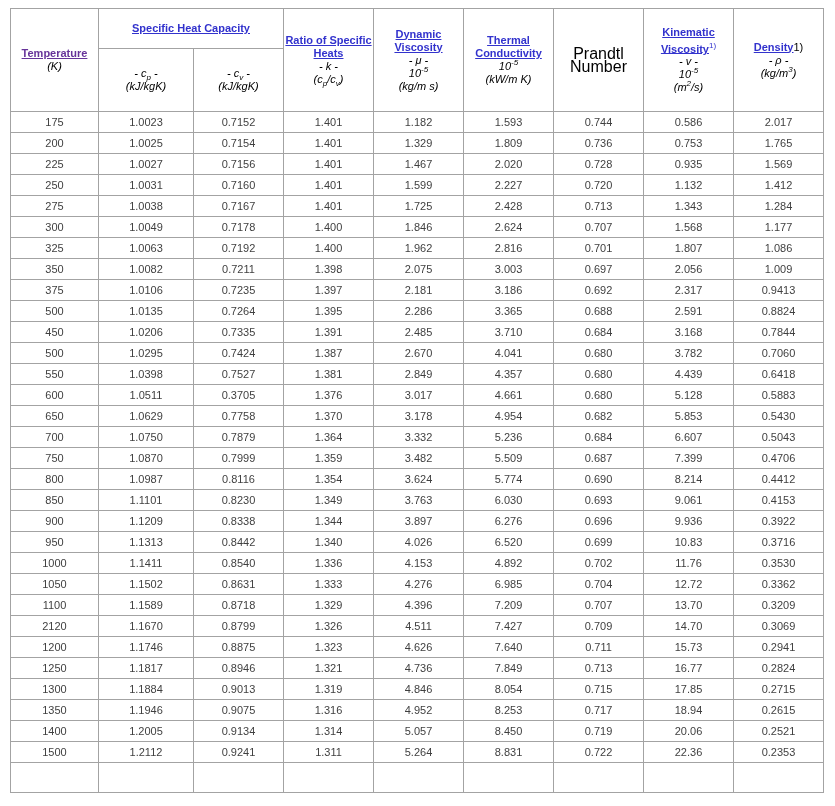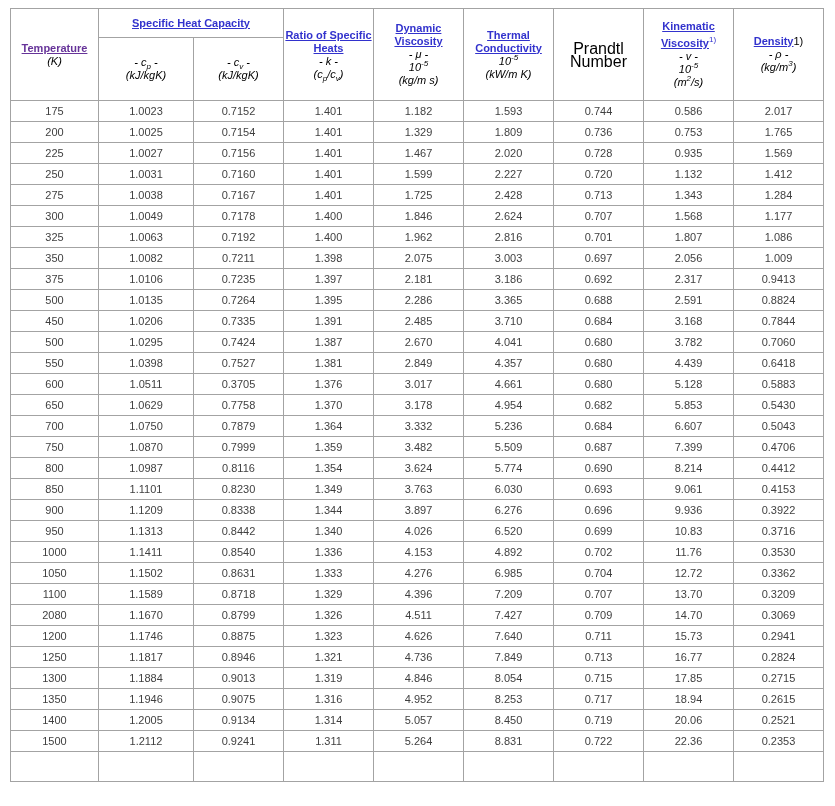--- a/index.html
+++ b/index.html
@@ -18,21 +18,21 @@
   }
   th, td { border: 1px solid #a3a3a3; overflow: hidden; }
   thead th {
     background: #ffffff;
     font-size: 11px;
     line-height: 13px;
     font-weight: normal;
     text-align: center;
     vertical-align: middle;
     color: #000000;
-    padding: 2px 1px;
+    padding: 13px 1px;
   }
   tr.h1 { height: 29px; }
   tr.h2 { height: 63px; }
   a.hlink {
     color: #3232cd;
     font-weight: bold;
     text-decoration: underline;
     cursor: pointer;
   }
   a.hlink.visited { color: #663399; }
@@ -384,21 +384,21 @@
           <td>1.1589</td>
           <td>0.8718</td>
           <td>1.329</td>
           <td>4.396</td>
           <td>7.209</td>
           <td>0.707</td>
           <td>13.70</td>
           <td>0.3209</td>
         </tr>
         <tr>
-          <td>2080</td>
+          <td>2120</td>
           <td>1.1670</td>
           <td>0.8799</td>
           <td>1.326</td>
           <td>4.511</td>
           <td>7.427</td>
           <td>0.709</td>
           <td>14.70</td>
           <td>0.3069</td>
         </tr>
         <tr>

